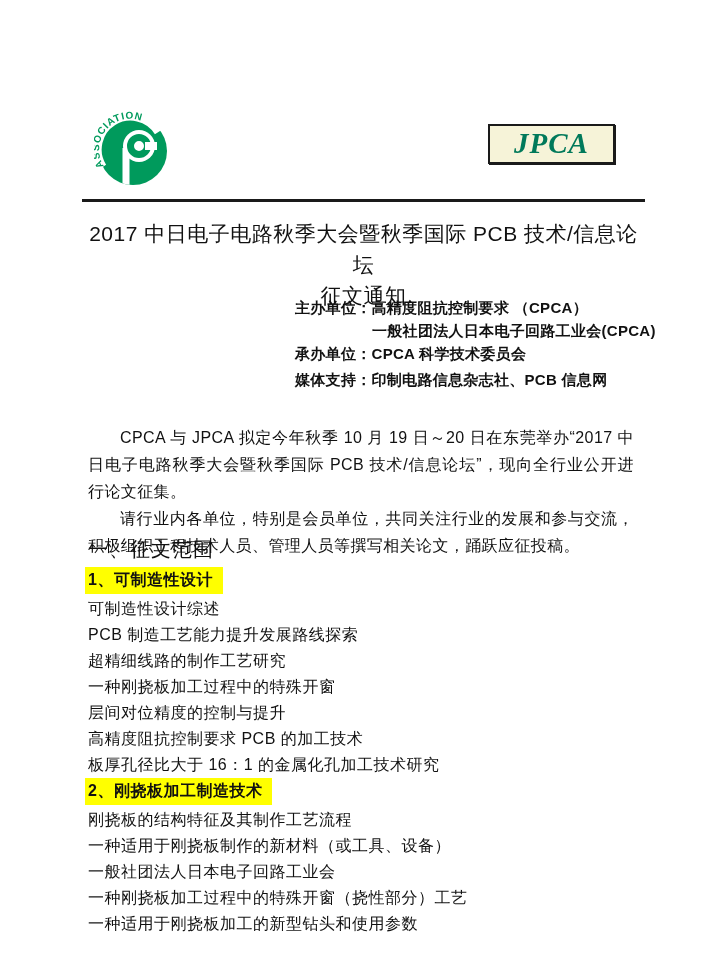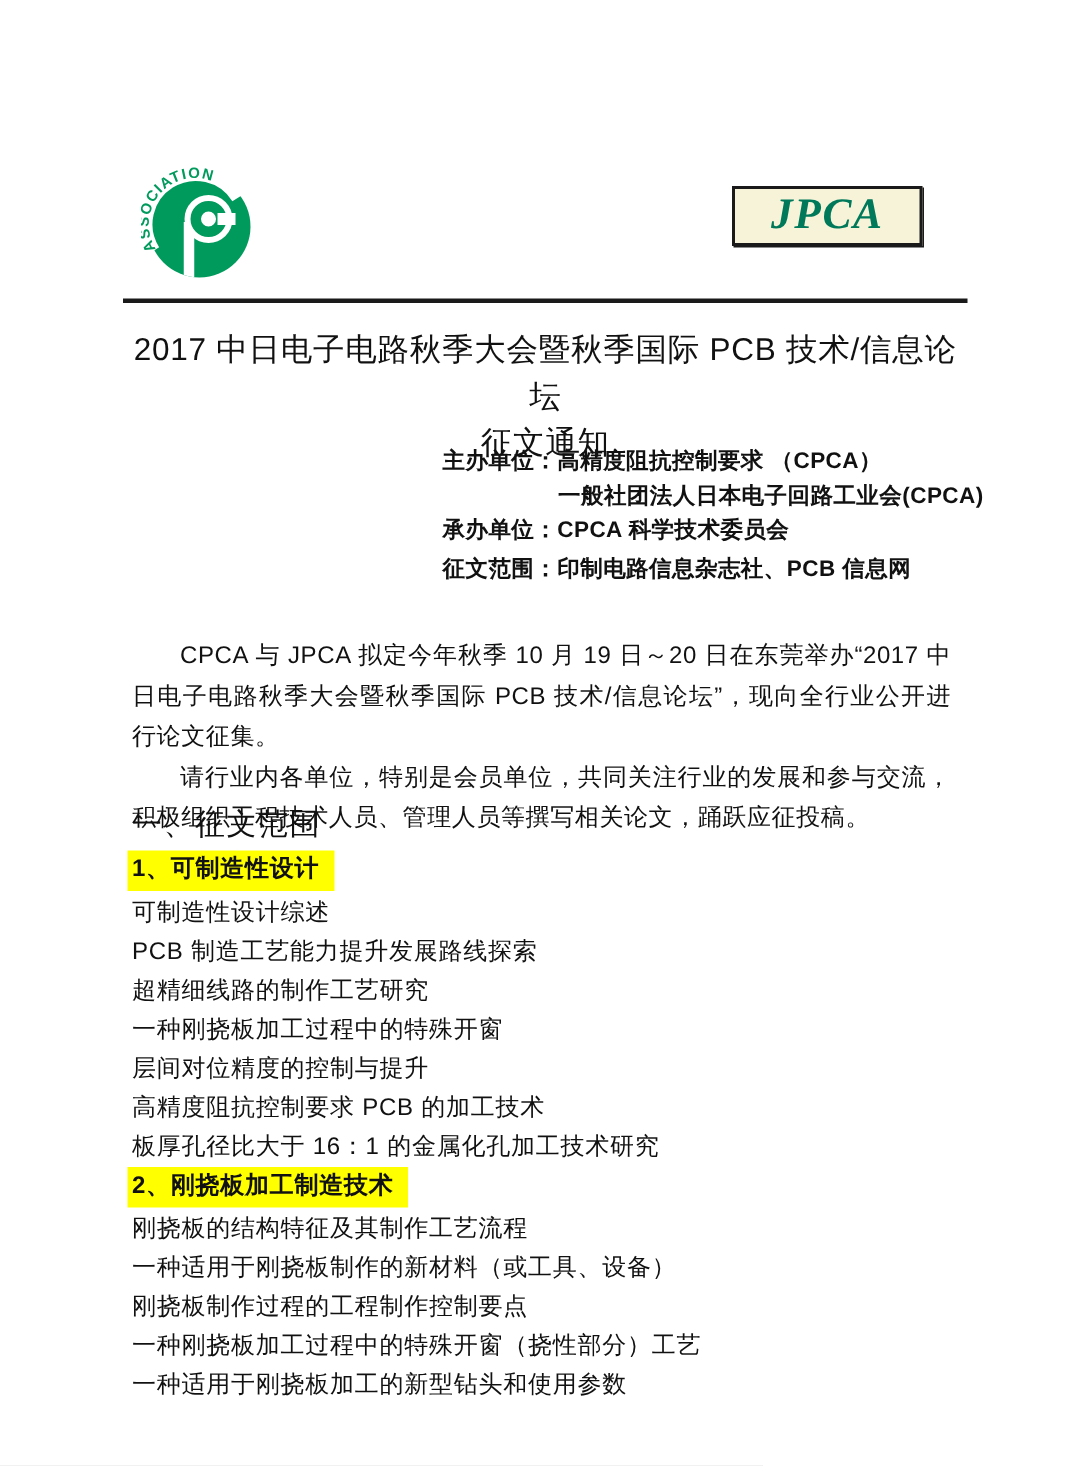--- a/index.html
+++ b/index.html
@@ -114,21 +114,21 @@
 
   <div class="title">
     <div>2017 中日电子电路秋季大会暨秋季国际 PCB 技术/信息论坛</div>
     <div>征文通知</div>
   </div>
 
   <div class="org">
     <div><span>主办单位：</span><span>高精度阻抗控制要求 （CPCA）</span></div>
     <div class="indent2">一般社团法人日本电子回路工业会(CPCA)</div>
     <div><span>承办单位：</span><span>CPCA 科学技术委员会</span></div>
-    <div class="media-row"><span>征文范围：</span><span>印制电路信息杂志社、PCB 信息网</span></div>
+    <div class="media-row"><span>媒体支持：</span><span>印制电路信息杂志社、PCB 信息网</span></div>
   </div>
 
   <div class="body-text">
     <p>CPCA 与 JPCA 拟定今年秋季 10 月 19 日～20 日在东莞举办“2017 中日电子电路秋季大会暨秋季国际 PCB 技术/信息论坛”，现向全行业公开进行论文征集。</p>
     <p>请行业内各单位，特别是会员单位，共同关注行业的发展和参与交流，积极组织工程技术人员、管理人员等撰写相关论文，踊跃应征投稿。</p>
   </div>
 
   <div class="scope">
     <div class="scope-heading">一、征文范围</div>
     <div class="topic-list">
@@ -142,20 +142,20 @@
       <div class="row">一种刚挠板加工过程中的特殊开窗</div>
       <div class="row">层间对位精度的控制与提升</div>
       <div class="row">高精度阻抗控制要求 PCB 的加工技术</div>
       <div class="row">板厚孔径比大于 16：1 的金属化孔加工技术研究</div>
 
       <div class="row hl-row">
         <span class="hl">2、刚挠板加工制造技术</span>
       </div>
       <div class="row">刚挠板的结构特征及其制作工艺流程</div>
       <div class="row">一种适用于刚挠板制作的新材料（或工具、设备）</div>
-      <div class="row">刚挠板制作过程的工程制作控制要点</div>
+      <div class="row">一般社团法人日本电子回路工业会</div>
       <div class="row">一种刚挠板加工过程中的特殊开窗（挠性部分）工艺</div>
       <div class="row">一种适用于刚挠板加工的新型钻头和使用参数</div>
 
     </div>
   </div>
 
 </div>
 
 </body></html>

